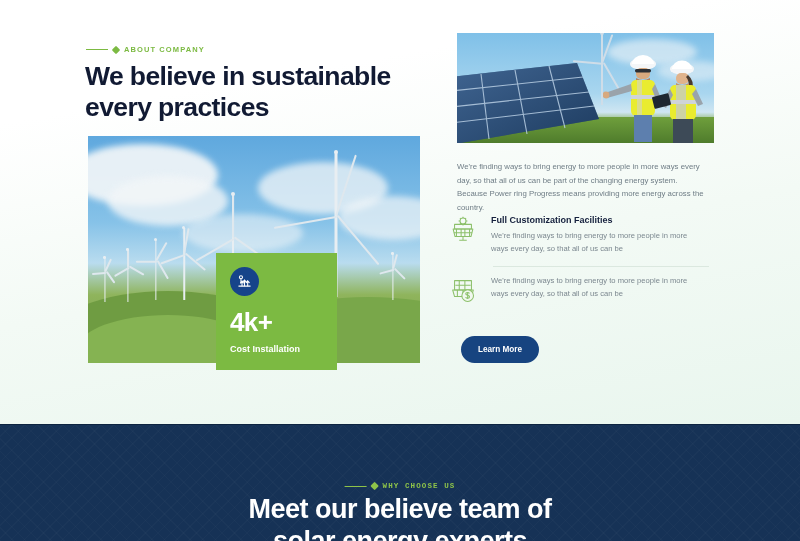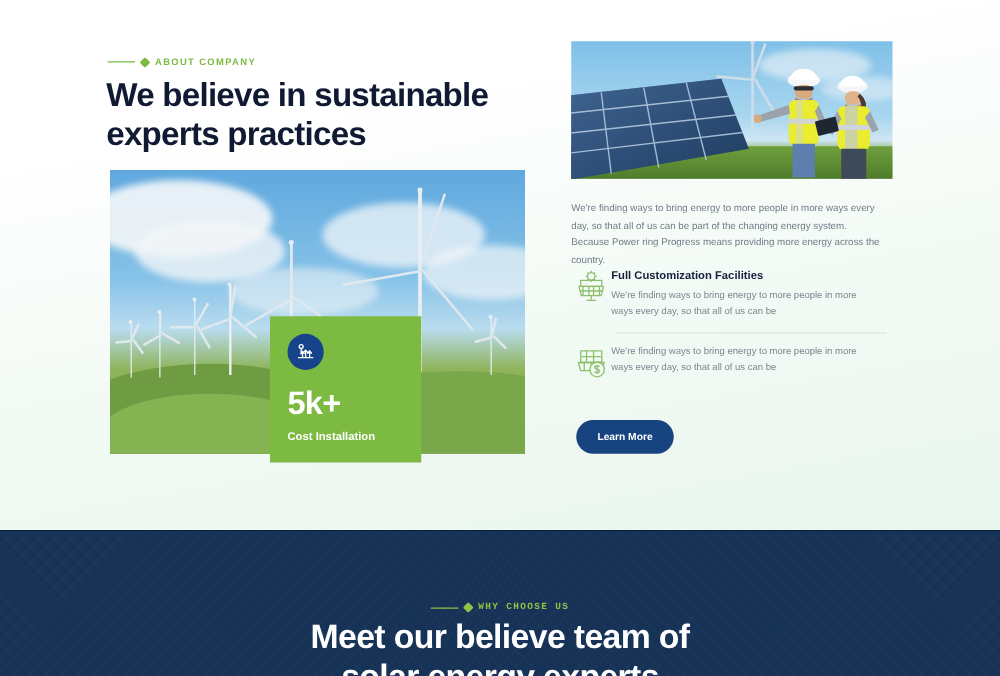--- a/index.html
+++ b/index.html
@@ -173,24 +173,24 @@
     left: 457px;
     top: 160px;
     width: 252px;
     font-size: 7.8px;
     line-height: 1.75;
     color: #6f7d86;
   }
 
   .feature {
     position: absolute;
-    left: 457px;
+    left: 447px;
     width: 252px;
     display: flex;
-    gap: 0;
+    gap: 12px;
   }
   .feature.f1 { top: 214px; }
   .feature.f2 { top: 274px; }
 
   .feature-icon {
     width: 32px;
     height: 32px;
     flex: 0 0 32px;
     display: flex;
     align-items: center;
@@ -278,21 +278,21 @@
 <div class="page">
 
   <section class="about-section">
 
     <div class="about-eyebrow eyebrow">
       <span class="eyebrow-line"></span>
       <span class="eyebrow-mark"></span>
       <span class="eyebrow-text">ABOUT COMPANY</span>
     </div>
 
-    <h1 class="about-heading">We believe in sustainable experts practices</h1>
+    <h1 class="about-heading">We believe in sustainable every practices</h1>
 
     <div class="wind-photo">
       <div class="cloud" style="left:-20px; top:8px; width:150px; height:62px;"></div>
       <div class="cloud" style="left:20px; top:40px; width:120px; height:50px; opacity:.8;"></div>
       <div class="cloud" style="left:170px; top:26px; width:130px; height:52px; opacity:.75;"></div>
       <div class="cloud" style="left:250px; top:60px; width:110px; height:44px; opacity:.7;"></div>
       <div class="cloud" style="left:95px; top:78px; width:120px; height:38px; opacity:.55;"></div>
 
       <div class="hill" style="left:-40px; width:240px; height:72px; background:#6f9c42;"></div>
       <div class="hill" style="left:150px; width:260px; height:66px; background:#79a74a;"></div>
@@ -356,21 +356,21 @@
       <div class="stat-icon">
         <svg width="17" height="17" viewBox="0 0 24 24" fill="none" stroke="#ffffff" stroke-width="1.5" stroke-linecap="round">
           <circle cx="7" cy="6" r="2.2"></circle>
           <path d="M7 8.2V14"></path>
           <path d="M12 10v8M12 10l-2.6 3M12 10l2.6 3"></path>
           <path d="M16.5 11v7M16.5 11l-2.2 2.6M16.5 11l2.2 2.6"></path>
           <path d="M8.5 11.5v6.5M8.5 11.5l-2 2.4M8.5 11.5l2 2.4"></path>
           <path d="M4 18.5h16"></path>
         </svg>
       </div>
-      <div class="stat-value">5k+</div>
+      <div class="stat-value">4k+</div>
       <div class="stat-label">Cost Installation</div>
     </div>
 
     <div class="engineer-photo">
       
       <div class="cloud" style="left:150px; top:6px; width:90px; height:26px; opacity:.6;"></div>
       <div class="cloud" style="left:200px; top:28px; width:70px; height:20px; opacity:.5;"></div>
       
       <div style="position:absolute; left:0; bottom:0; width:100%; height:26px; background:linear-gradient(to bottom,#6f9f3c,#4f7c2c);"></div>
       

